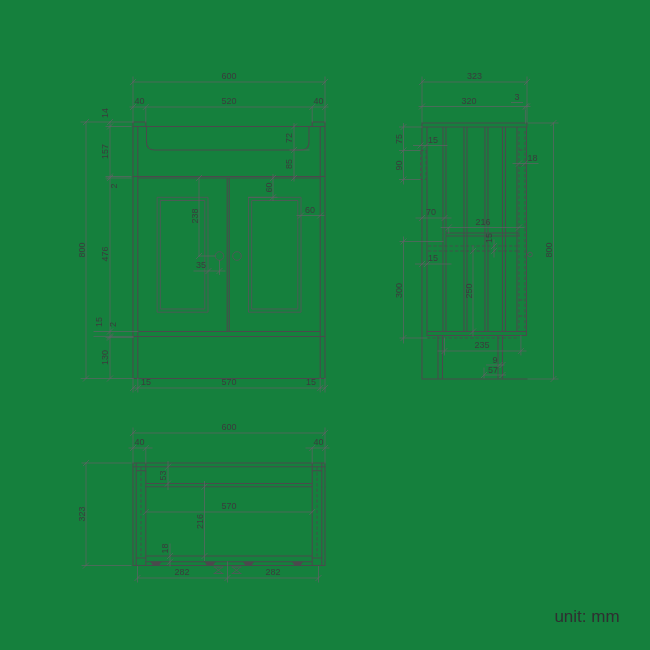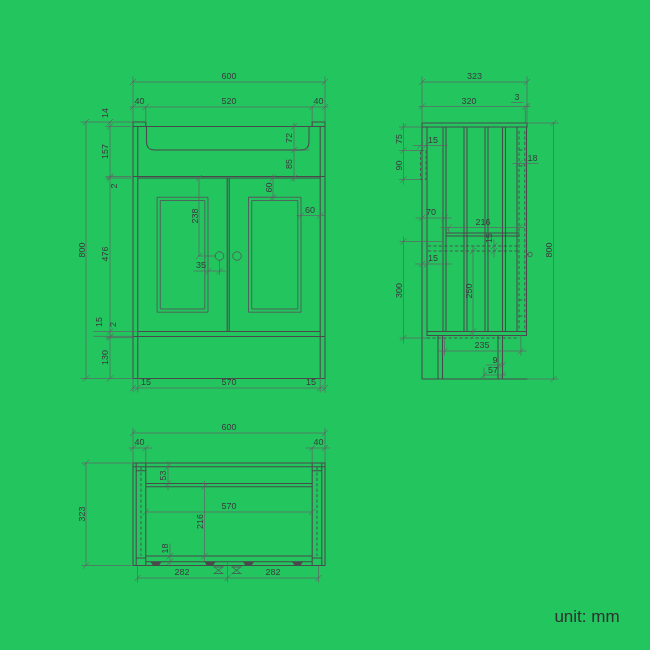--- a/index.html
+++ b/index.html
@@ -1,16 +1,16 @@
 <!DOCTYPE html>
 <html><head>
 <meta charset="utf-8">
 <style>
   html,body{margin:0;padding:0;background:#ffffff;}
-  .page{width:650px;height:650px;background:#22c55e;position:relative;font-family:"Liberation Sans",sans-serif;}
+  .page{width:650px;height:650px;background:#15803d;position:relative;font-family:"Liberation Sans",sans-serif;}
   svg{display:block;}
   .o{fill:none;stroke:#4a4a4c;stroke-width:1.05;stroke-linecap:square;}
   .m{fill:none;stroke:#55555a;stroke-width:0.85;}
   .t{fill:none;stroke:#616166;stroke-width:0.7;stroke-linecap:square;}
   .d{fill:none;stroke:#4a4a4c;stroke-width:0.85;stroke-dasharray:3.2,2.2;}
   .fillmark{fill:#4a4a4c;stroke:none;}
   .lbl{font-family:"Liberation Sans",sans-serif;font-size:9px;fill:#3b3b3d;}
   .unit{font-family:"Liberation Sans",sans-serif;font-size:17px;fill:#2f2f31;}
 </style>
 </head>

